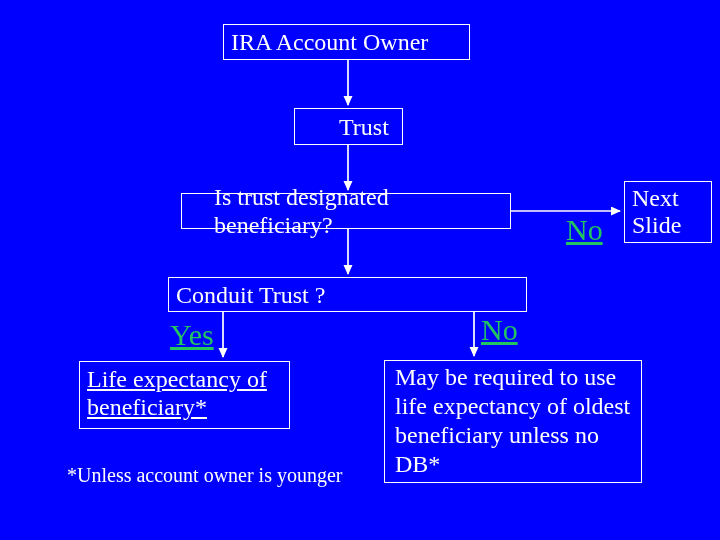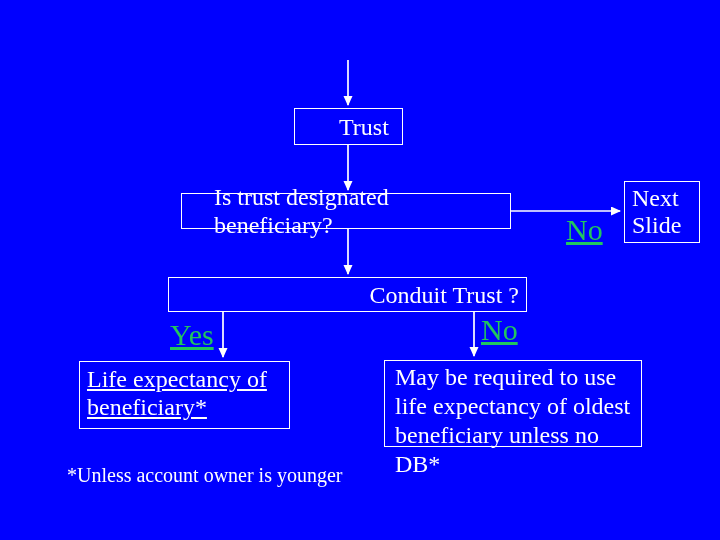--- a/index.html
+++ b/index.html
@@ -35,21 +35,21 @@
     font-size: 24px;
     line-height: 28px;
     padding: 2px 7px;
     background: transparent;
   }
   .fbox.vcenter {
     display: flex;
     align-items: center;
   }
   .fbox.hcenter {
-    justify-content: flex-end;
+    justify-content: flex-start;
     text-align: center;
   }
   .flabel {
     position: absolute;
     color: #22c55e;
     font-size: 30px;
     line-height: 24px;
     white-space: nowrap;
     text-decoration: underline;
   }
@@ -57,24 +57,24 @@
     position: absolute;
     color: #ffffff;
     font-size: 20px;
     font-weight: normal;
     white-space: nowrap;
   }
   
   .box-ira        { left: 223px; top: 24px;  width: 247px; height: 36px; }
   .box-trust      { left: 294px; top: 108px; width: 109px; height: 37px; padding-left: 44px; }
   .box-benef-q    { left: 181px; top: 193px; width: 330px; height: 36px; padding-left: 32px; }
-  .box-next-slide { left: 624px; top: 181px; width: 76px;  height: 62px; line-height: 27px; padding-top: 3px; }
+  .box-next-slide { left: 624px; top: 181px; width: 88px;  height: 62px; line-height: 27px; padding-top: 3px; }
   .box-conduit    { left: 168px; top: 277px; width: 359px; height: 35px; }
   .box-life-exp   { left: 79px;  top: 361px; width: 211px; height: 68px; line-height: 28px; padding-top: 3px; text-decoration: underline; }
-  .box-oldest     { left: 384px; top: 360px; width: 258px; height: 87px; line-height: 29px; padding-top: 2px; padding-left: 10px; }
+  .box-oldest     { left: 384px; top: 360px; width: 258px; height: 123px; line-height: 29px; padding-top: 2px; padding-left: 10px; }
   .label-no-next  { left: 566px; top: 218px; }
   .label-yes      { left: 170px; top: 323px; }
   .label-no-down  { left: 481px; top: 318px; }
   .footnote       { left: 67px;  top: 464px; }
 </style>
 </head>
 <body>
 
 <div class="slide" style="background: rgb(0, 0, 255);">
 
@@ -85,20 +85,23 @@
       </marker>
     </defs>
     <line x1="348" y1="60" x2="348" y2="105" stroke="#ffffff" stroke-width="1.7" marker-end="url(#arrow)"></line>
     <line x1="348" y1="145" x2="348" y2="190" stroke="#ffffff" stroke-width="1.7" marker-end="url(#arrow)"></line>
     <line x1="348" y1="229" x2="348" y2="274" stroke="#ffffff" stroke-width="1.7" marker-end="url(#arrow)"></line>
     <line x1="510" y1="211" x2="620" y2="211" stroke="#ffffff" stroke-width="1.7" marker-end="url(#arrow)"></line>
     <line x1="223" y1="312" x2="223" y2="357" stroke="#ffffff" stroke-width="1.7" marker-end="url(#arrow)"></line>
     <line x1="474" y1="312" x2="474" y2="356" stroke="#ffffff" stroke-width="1.7" marker-end="url(#arrow)"></line>
   </svg>
 
+  <div class="fbox vcenter box-ira">
+    <span>IRA Account Owner</span>
+  </div>
 
   <div class="fbox vcenter box-trust">
     <span>Trust</span>
   </div>
 
   <div class="fbox vcenter box-benef-q">
     <span>Is trust designated beneficiary?</span>
   </div>
 
   <div class="fbox box-next-slide">

